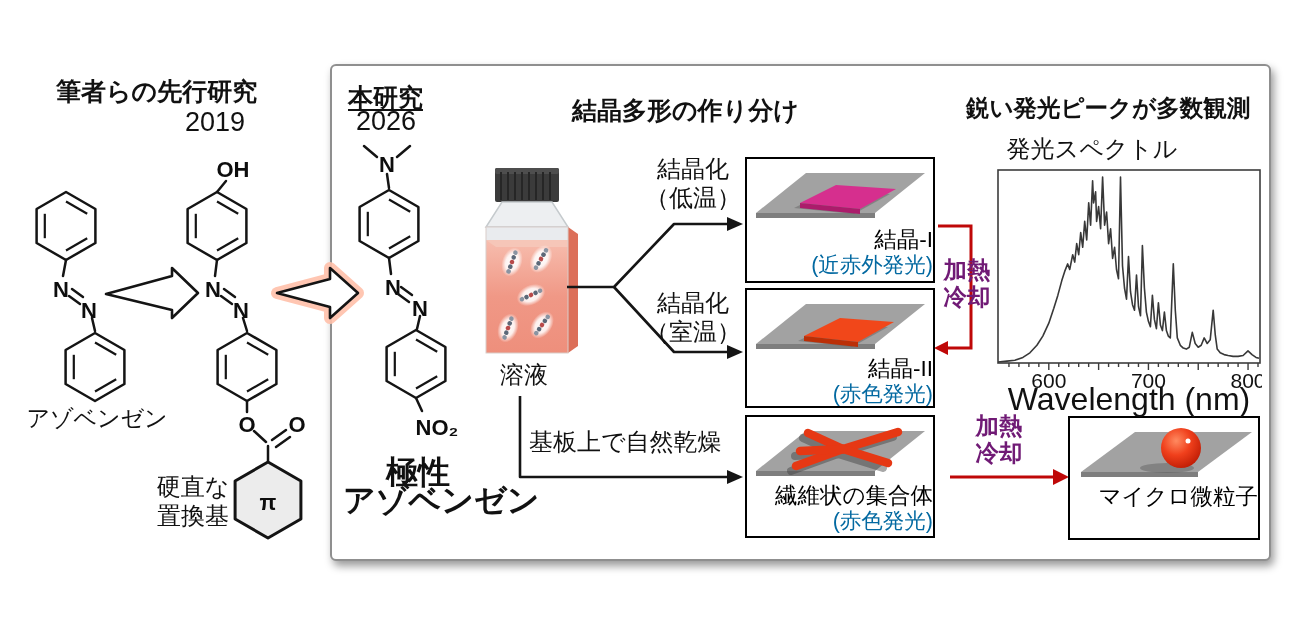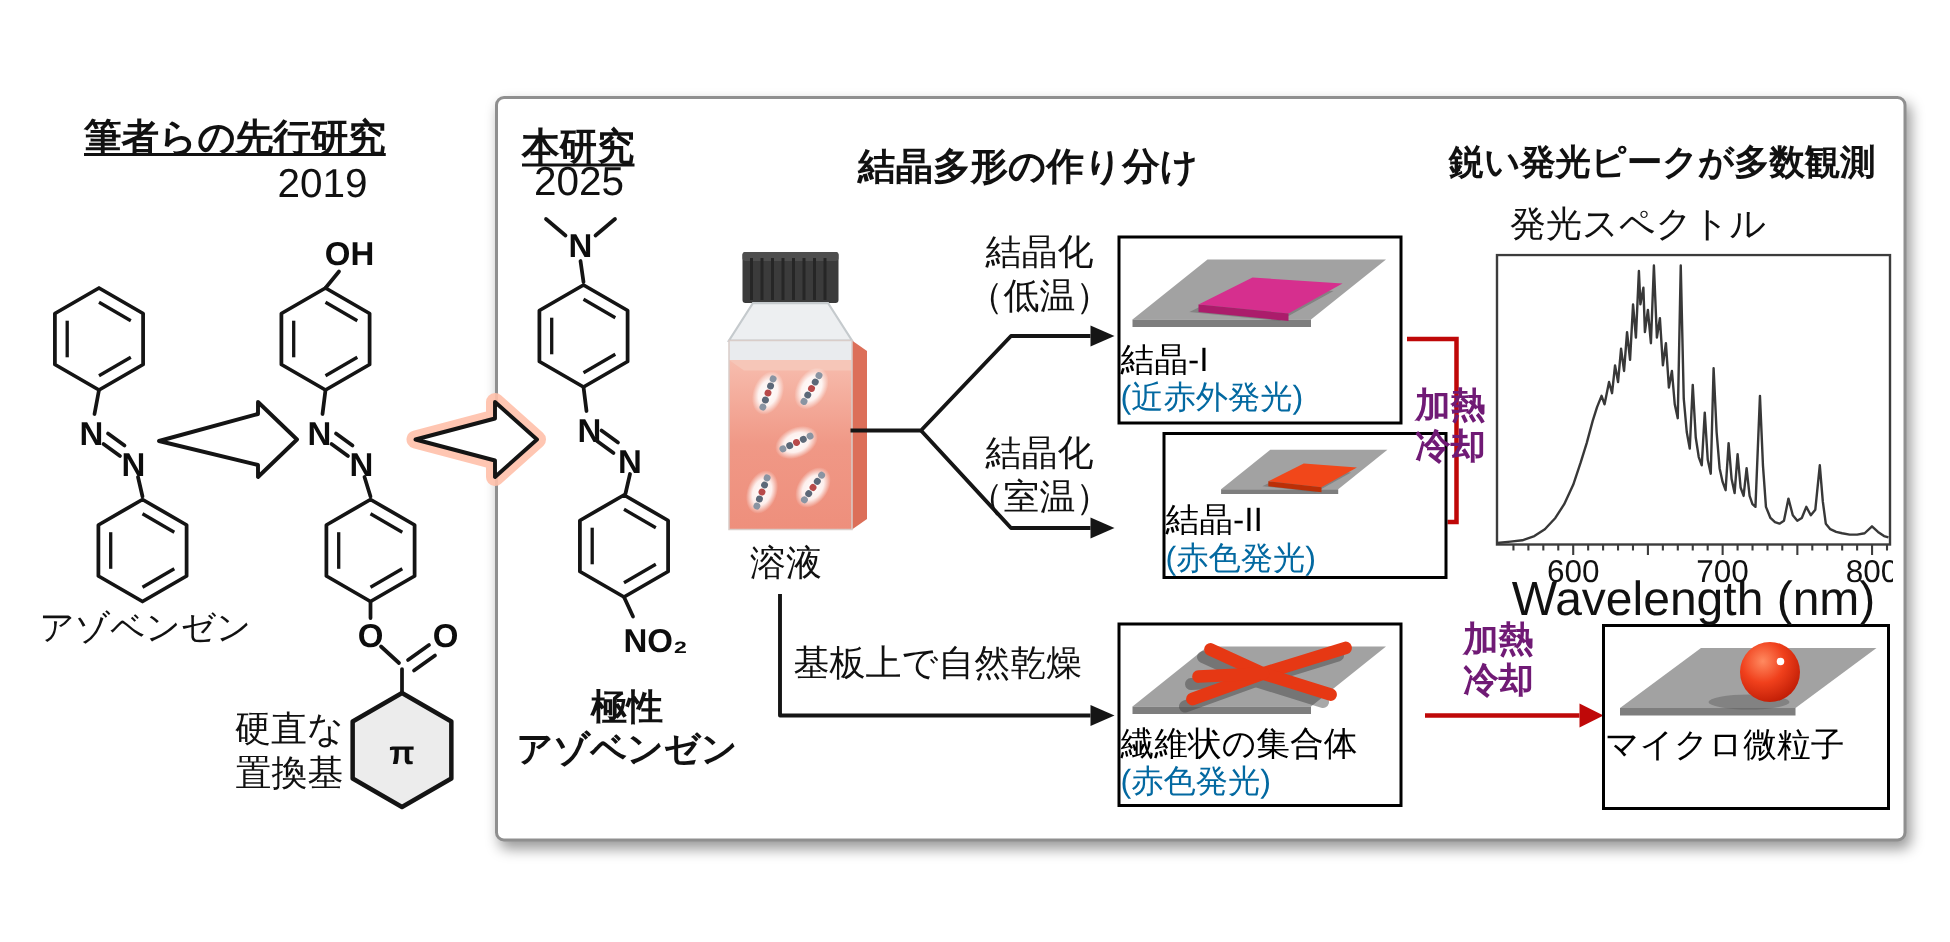--- a/index.html
+++ b/index.html
@@ -7,21 +7,21 @@
           font-family:"Liberation Sans",sans-serif;}
   .panel{position:absolute;left:330px;top:64px;width:941px;height:497px;background:#fff;
          border:2px solid #8f8f8f;border-radius:6px;box-shadow:3px 5px 9px rgba(0,0,0,0.40);z-index:1;box-sizing:border-box;}
   svg.art{position:absolute;left:0;top:0;z-index:2;}
   .lbl{position:absolute;color:#111;font-weight:500;white-space:nowrap;z-index:4;}
   .ctr{text-align:center;}
   .b{font-weight:600;}
   .red{color:#701a75;}
   .ul{text-decoration:underline;text-decoration-thickness:2px;text-underline-offset:3px;}
   .pbox{position:absolute;border:2.5px solid #000;background:#fff;box-sizing:border-box;
-        display:flex;flex-direction:column;align-items:flex-start;z-index:3;}
+        display:flex;flex-direction:column;align-items:flex-end;z-index:3;}
   .cap{font-size:22.5px;line-height:26px;font-weight:500;color:#000;white-space:nowrap;}
   .cap2{font-size:21.5px;line-height:24px;font-weight:500;color:#0369a1;white-space:nowrap;}
   .line2{display:block;}
   svg text{font-family:"Liberation Sans",sans-serif;}
   .atom{font-size:22px;font-weight:600;fill:#0d0d0d;text-anchor:middle;dominant-baseline:central;}
   .bond{stroke:#141414;stroke-width:2.5;fill:none;stroke-linecap:round;}
   .ring{stroke:#141414;stroke-width:2.5;fill:none;stroke-linejoin:round;}
   .inner{stroke:#141414;stroke-width:2.2;}
   .tick{stroke:#3c3c3c;stroke-width:1.4;}
   .ticklabel{font-size:21px;fill:#111;text-anchor:middle;}
@@ -175,31 +175,31 @@
       <polyline points="938,226 971,226 971,348 948,348" fill="none" stroke="#bf0808" stroke-width="3"></polyline>
       <polygon points="948,341 934,348 948,355" fill="#bf0808"></polygon>
     </g>
 
     <g>
       <line x1="950" y1="477" x2="1053" y2="477" stroke="#bf0808" stroke-width="3"></line>
       <polygon points="1053,469 1069,477 1053,485" fill="#bf0808"></polygon>
     </g>
   </svg>
 
-  <div class="lbl b" style="left:56px;top:75px;font-size:25px;text-decoration:underline;">筆者らの先行研究</div>
+  <div class="lbl b" style="left:56px;top:75px;font-size:25px;">筆者らの先行研究</div>
   <div class="lbl" style="left:185px;top:107px;font-size:27px;">2019</div>
   <div class="lbl ctr" style="left:26px;top:403px;width:142px;font-size:23px;">アゾベンゼン</div>
   <div class="lbl ctr" style="left:152px;top:472px;width:82px;font-size:24px;line-height:29px;">
     <span class="line2">硬直な</span>
     <span class="line2">置換基</span>
   </div>
 
   <div class="lbl b ul" style="left:348px;top:81px;font-size:25px;">本研究</div>
-  <div class="lbl" style="left:356px;top:106px;font-size:27px;">2025</div>
-  <div class="lbl ctr b" style="left:343px;top:458px;width:150px;font-size:24px;line-height:28px;">
+  <div class="lbl" style="left:356px;top:106px;font-size:27px;">2026</div>
+  <div class="lbl ctr b" style="left:343px;top:458px;width:150px;font-size:32px;line-height:28px;">
     <span class="line2">極性</span>
     <span class="line2">アゾベンゼン</span>
   </div>
 
   <div class="lbl b" style="left:572px;top:94px;font-size:25px;">結晶多形の作り分け</div>
   <div class="lbl ctr" style="left:493px;top:359px;width:62px;font-size:24px;">溶液</div>
 
   <div class="lbl ctr" style="left:645px;top:154px;width:96px;font-size:24px;line-height:29px;">
     <span class="line2">結晶化</span>
     <span class="line2">（低温）</span>
@@ -228,21 +228,21 @@
       <polygon points="8,52 58,12 177,12 127,52" fill="#a2a2a2"></polygon>
       <polygon points="8,52 127,52 127,57 8,57" fill="#7e7e7e"></polygon>
       <polygon points="46,47 82,29 142,33 106,53" fill="#636363" opacity="0.5"></polygon>
       <polygon points="52,42 88,24 148,28 112,48" fill="#d62f8e"></polygon>
       <polygon points="52,42 112,48 112,53 52,47" fill="#ab1c6b"></polygon>
     </svg>
     <div class="cap">結晶-I</div>
     <div class="cap2">(近赤外発光)</div>
   </div>
 
-  <div class="pbox" style="left:745px;top:288px;width:190px;height:98px;margin-left:30px;">
+  <div class="pbox" style="left:745px;top:288px;width:190px;height:120px;">
     <svg width="185" height="64" viewBox="0 0 185 64" style="margin-top:2px">
       <polygon points="8,52 58,12 177,12 127,52" fill="#a2a2a2"></polygon>
       <polygon points="8,52 127,52 127,57 8,57" fill="#7e7e7e"></polygon>
       <polygon points="50,49 86,31 140,35 104,55" fill="#636363" opacity="0.5"></polygon>
       <polygon points="56,44 92,26 146,30 110,50" fill="#f1471a"></polygon>
       <polygon points="56,44 110,50 110,55 56,49" fill="#bb2f07"></polygon>
     </svg>
     <div class="cap">結晶-II</div>
     <div class="cap2">(赤色発光)</div>
   </div>

